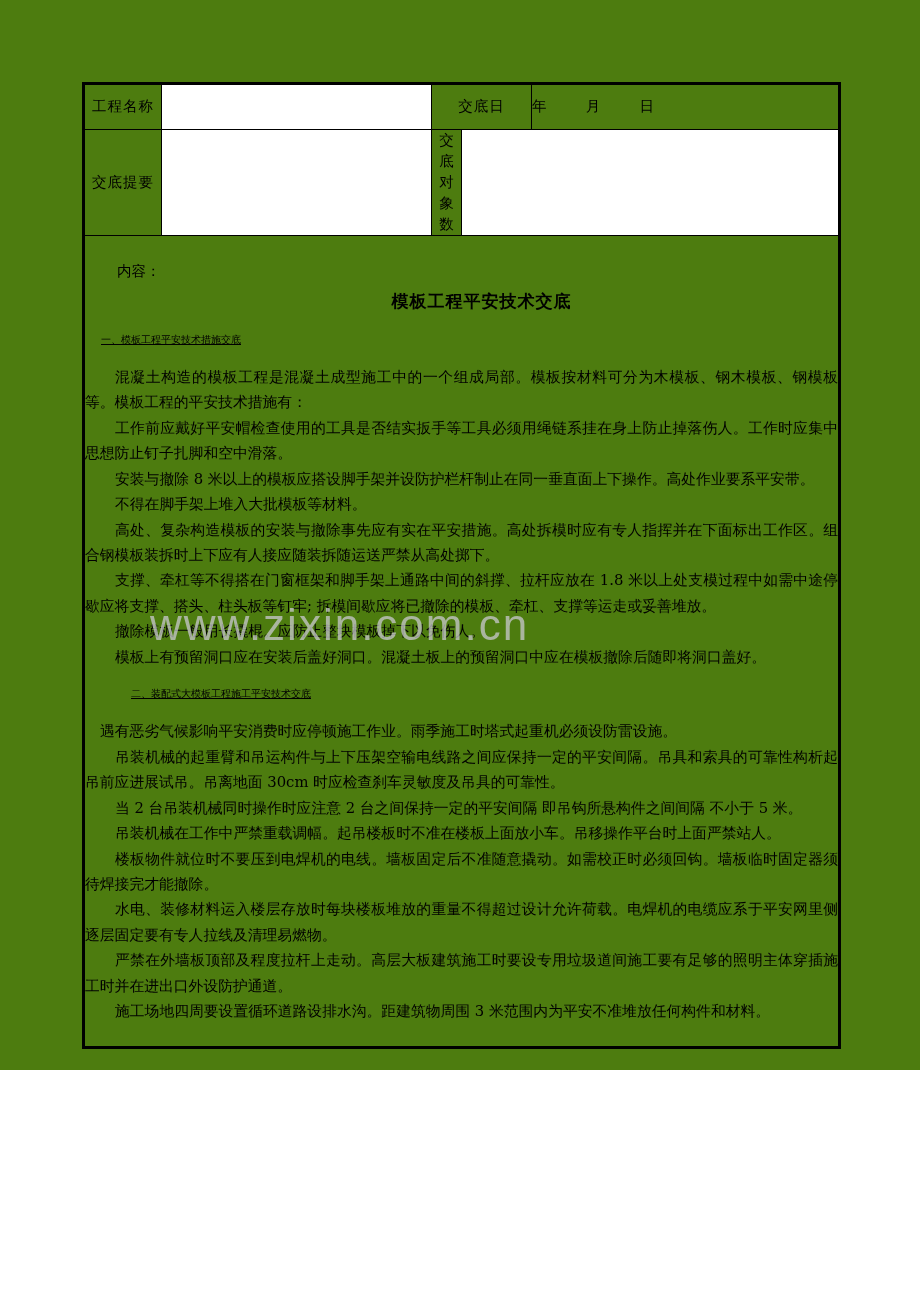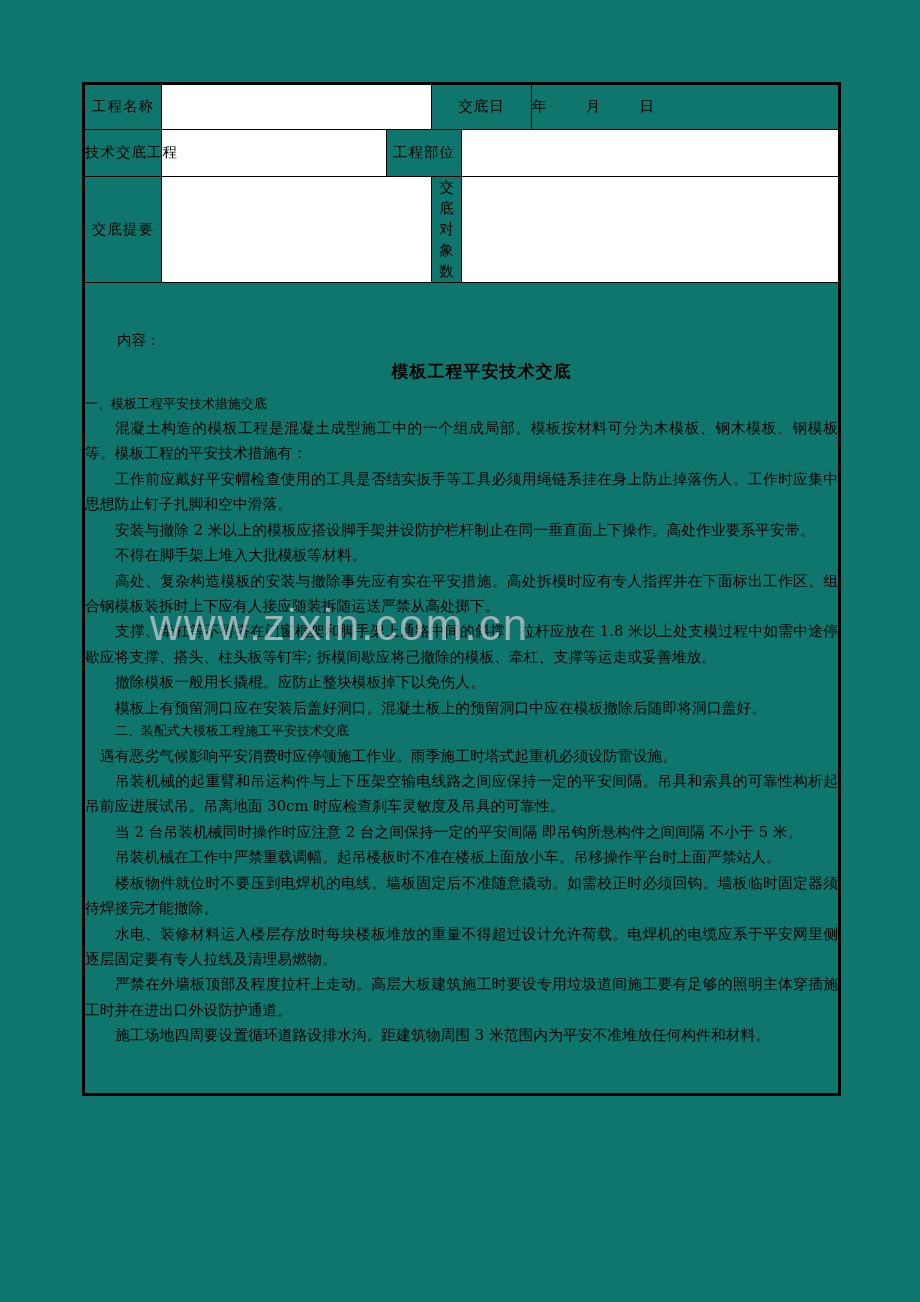--- a/index.html
+++ b/index.html
@@ -14,22 +14,22 @@
     font-family: "DejaVu Serif", "Liberation Serif", serif;
     color: #000000;
     overflow: hidden;
   }
 
   
   #page {
     position: absolute;
     left: 0; top: 0;
     width: 920px;
-    height: 1302px;
-    background: #0f766e;
+    height: 1070px;
+    background: #4d7c0f;
   }
 
   
   #doc-table {
     position: absolute;
     left: 82px;
     top: 82px;
     width: 756px;
     border-collapse: collapse;
     table-layout: fixed;
@@ -90,24 +90,25 @@
     text-align: center;
     font-weight: bold;
     font-size: 17px;
     margin: 6px 0 8px 0;
     letter-spacing: 1px;
     line-height: 1.5;
     padding-left: 40px;
   }
 
   .sec-heading {
-    font-size: 13px;
+    font-size: 10px;
     line-height: 1.72;
-    margin: 0;
+    margin: 16px;
     text-align: justify;
+    text-decoration: underline;
   }
   .sec-heading.indent1 { text-indent: 15px; padding-left: 15px; }
 
   .para {
     font-size: 14.8px;
     line-height: 1.72;
     margin: 0;
     text-indent: 30px;
     text-align: justify;
     text-justify: inter-ideograph;
@@ -156,26 +157,20 @@
         <td class="hdr-label" colspan="2">交底日</td>
         <td class="date-cell">
           <span>年</span>
           <span class="gap"></span>
           <span>月</span>
           <span class="gap"></span>
           <span>日</span>
         </td>
       </tr>
 
-      <tr class="row2">
-        <td class="hdr-label">技术交底工程</td>
-        <td class="hdr-blank" colspan="2"></td>
-        <td class="hdr-label" colspan="2">工程部位</td>
-        <td class="hdr-blank" colspan="2"></td>
-      </tr>
 
       <tr class="row3">
         <td class="hdr-label">交底提要</td>
         <td class="hdr-blank" colspan="3"></td>
         <td class="vert-label">
           <span>交</span>
           <span>底</span>
           <span>对</span>
           <span>象</span>
           <span>数</span>
@@ -187,21 +182,21 @@
         <td id="content-cell" colspan="7">
 
           <p class="content-lead">内容：</p>
 
           <p class="doc-title">模板工程平安技术交底</p>
 
           <p class="sec-heading">一、模板工程平安技术措施交底</p>
 
           <p class="para">混凝土构造的模板工程是混凝土成型施工中的一个组成局部。模板按材料可分为木模板、钢木模板、钢模板等。模板工程的平安技术措施有：</p>
           <p class="para">工作前应戴好平安帽检查使用的工具是否结实扳手等工具必须用绳链系挂在身上防止掉落伤人。工作时应集中思想防止钉子扎脚和空中滑落。</p>
-          <p class="para">安装与撤除 2 米以上的模板应搭设脚手架并设防护栏杆制止在同一垂直面上下操作。高处作业要系平安带。</p>
+          <p class="para">安装与撤除 8 米以上的模板应搭设脚手架并设防护栏杆制止在同一垂直面上下操作。高处作业要系平安带。</p>
           <p class="para">不得在脚手架上堆入大批模板等材料。</p>
           <p class="para">高处、复杂构造模板的安装与撤除事先应有实在平安措施。高处拆模时应有专人指挥并在下面标出工作区。组合钢模板装拆时上下应有人接应随装拆随运送严禁从高处掷下。</p>
           <p class="para">支撑、牵杠等不得搭在门窗框架和脚手架上通路中间的斜撑、拉杆应放在 1.8 米以上处支模过程中如需中途停歇应将支撑、搭头、柱头板等钉牢; 拆模间歇应将已撤除的模板、牵杠、支撑等运走或妥善堆放。</p>
           <p class="para">撤除模板一般用长撬棍。应防止整块模板掉下以免伤人。</p>
           <p class="para">模板上有预留洞口应在安装后盖好洞口。混凝土板上的预留洞口中应在模板撤除后随即将洞口盖好。</p>
 
           <p class="sec-heading indent1">二、装配式大模板工程施工平安技术交底</p>
 
           <p class="para indent1">遇有恶劣气候影响平安消费时应停顿施工作业。雨季施工时塔式起重机必须设防雷设施。</p>
           <p class="para">吊装机械的起重臂和吊运构件与上下压架空输电线路之间应保持一定的平安间隔。吊具和索具的可靠性构析起吊前应进展试吊。吊离地面 30cm 时应检查刹车灵敏度及吊具的可靠性。</p>

